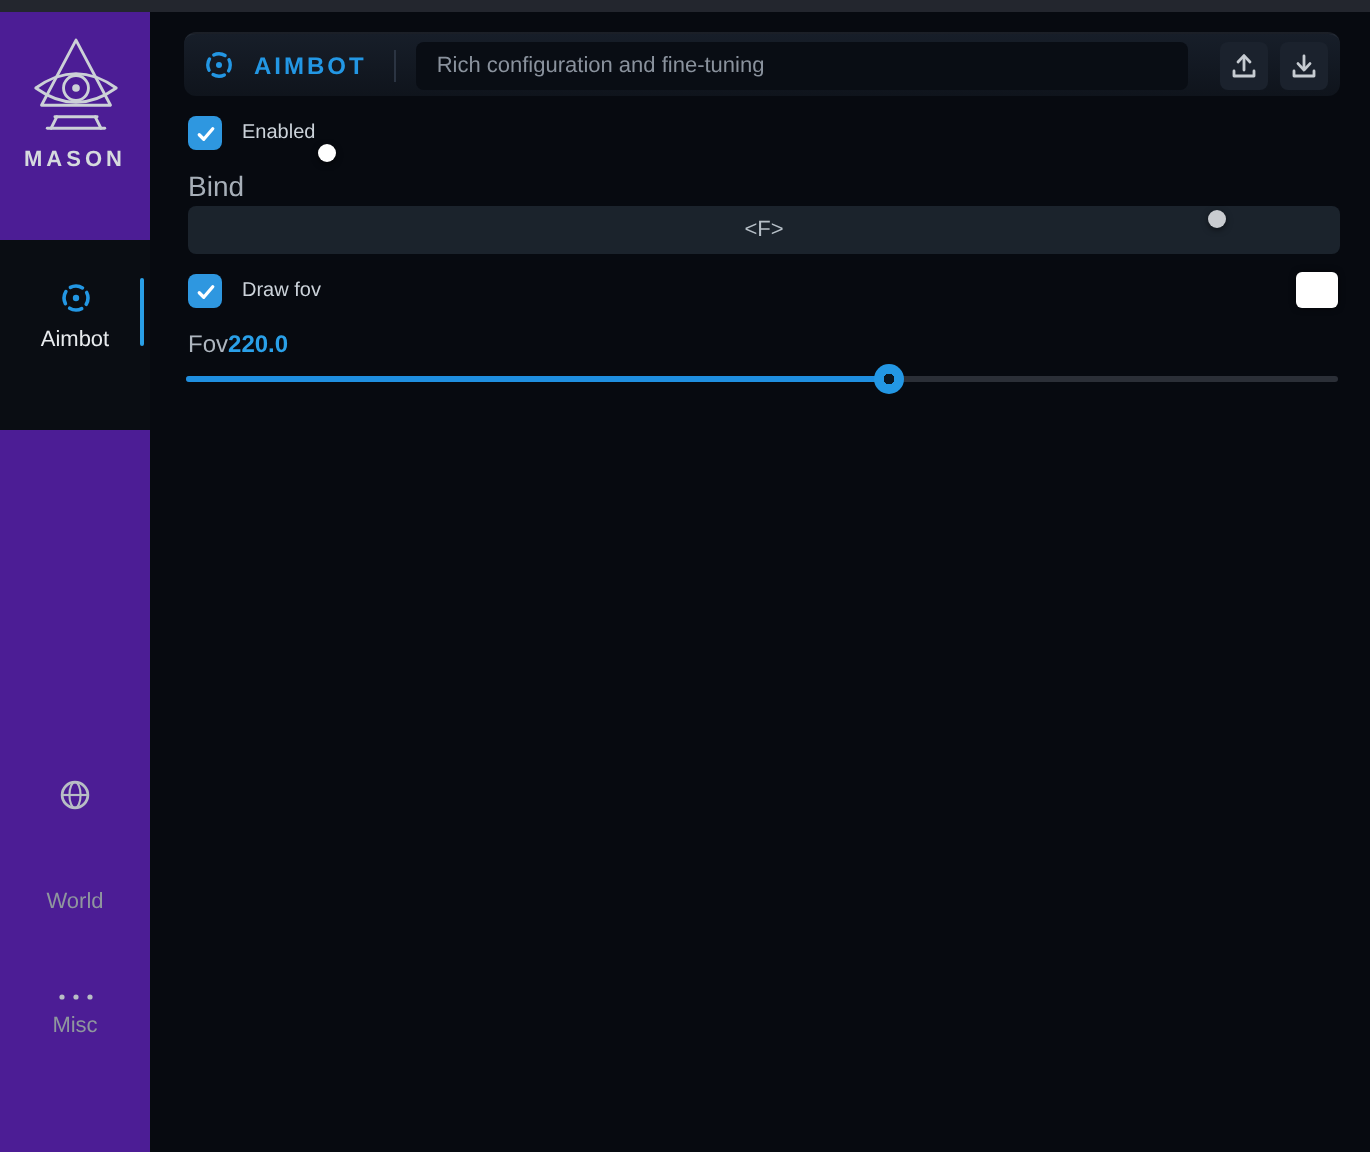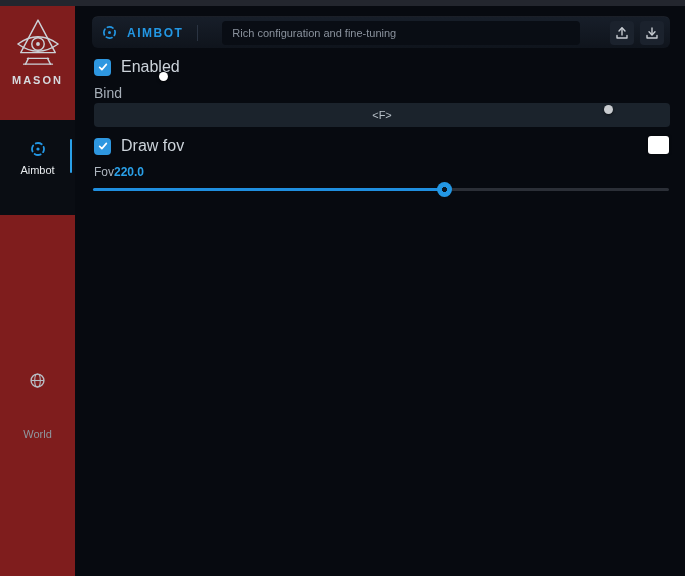--- a/index.html
+++ b/index.html
@@ -4,64 +4,64 @@
 <style>
   * { margin:0; padding:0; box-sizing:border-box; }
   html,body { width:685px; height:576px; background:#070a10; overflow:hidden;
               font-family:"Liberation Sans", sans-serif; }
   .app { position:relative; width:685px; height:576px; background:#070a10; }
 
   
   .titlebar { position:absolute; top:0; left:0; width:685px; height:6px; background:#23262e; }
 
   
-  .sidebar { position:absolute; top:6px; left:0; width:75px; height:570px; background:#7f1d1d; }
+  .sidebar { position:absolute; top:6px; left:0; width:75px; height:570px; background:#4c1d95; }
   .brand { position:absolute; top:12px; left:0; width:75px; display:flex; flex-direction:column;
            align-items:center; gap:4px; }
   .brand svg { display:block; }
   .brand-name { font-size:11px; font-weight:bold; color:#d6dade; letter-spacing:2px; }
 
   .active-block { position:absolute; top:114px; left:0; width:75px; height:95px; background:#0a0d13; }
   .accent-bar { position:absolute; right:3px; top:19px; width:2px; height:34px; background:#2aa0e8;
                 border-radius:2px; }
   .nav-inner { position:absolute; top:21px; left:0; width:75px; display:flex; flex-direction:column;
                align-items:center; gap:7px; }
   .nav-inner .nav-label { color:#e8ebee; }
 
   .nav-item { position:absolute; left:0; width:75px; display:flex; flex-direction:column;
               align-items:center; gap:6px; cursor:pointer; }
   .nav-label { font-size:11px; color:#8f969e; }
   #nav-visuals { top:250px; }
-  #nav-world   { top:367px;gap:40px; }
+  #nav-world   { top:384px;gap:40px; }
   #nav-misc    { top:490px; }
   .nav-icon { color:#b8bec5; }
   .nav-icon-accent { color:#2397e4; }
 
   
   .main { position:absolute; top:6px; left:75px; width:610px; height:570px; background:#070a10; }
 
   .header { position:absolute; left:17px; top:10px; width:578px; height:32px; border-radius:6px;
             background:linear-gradient(180deg,#171e29 0%, #0f141c 100%);
             border-top:1px solid rgba(255,255,255,0.05);
             display:flex; align-items:center; padding:0 6px 0 10px; }
   .header-title { font-size:12px; font-weight:bold; color:#2397e4; letter-spacing:1.5px;
                   margin:0 14px 0 10px; }
   .header-sep { width:1px; height:16px; background:#2b3442; }
-  .header-desc { flex:1; height:24px; margin:0 24px; background:#090d14; border-radius:4px;
+  .header-desc { flex:1; height:24px; margin:0 10px; background:#090d14; border-radius:4px;
                  display:flex; align-items:center; padding-left:10px;
                  font-size:11px; color:#8a929d; }
   .icon-btn { width:24px; height:24px; border-radius:4px; background:#1b222d; color:#c7ccd2;
               display:flex; align-items:center; justify-content:center; margin-left:6px; cursor:pointer; }
 
   .row { position:absolute; left:19px; display:flex; align-items:center; gap:10px; }
   #row-enabled { top:52px; }
   #row-drawfov { top:131px;justify-content:flex-end; }
   .checkbox { width:17px; height:17px; border-radius:4px; background:#2e97e0;
               display:flex; align-items:center; justify-content:center; cursor:pointer; }
-  .check-label { font-size:16px; color:#ccd3da; }
+  .check-label { font-size:10px; color:#ccd3da; }
 
   .bind-label { position:absolute; left:19px; top:79px; font-size:14px; color:#a7afb8; }
   .bind-field { position:absolute; left:19px; top:97px; width:576px; height:24px; background:#1b232c;
                 border-radius:4px; display:flex; align-items:center; justify-content:center;
                 font-size:11px; color:#b6bfc7; cursor:pointer; }
 
   .swatch { position:absolute; left:573px; top:130px; width:21px; height:18px; border-radius:3px;
             box-shadow:0 0 3px rgba(0,0,0,.5); cursor:pointer; }
 
   .fov-label { position:absolute; left:19px; top:159px; font-size:12px; color:#aeb6bf; }
@@ -119,20 +119,28 @@
       <svg class="nav-icon" width="15" height="15" viewBox="0 0 14 14">
         <g fill="none" stroke="currentColor">
           <circle cx="7" cy="7" r="6" stroke-width="1.3"></circle>
           <ellipse cx="7" cy="7" rx="2.6" ry="6" stroke-width="1"></ellipse>
           <line x1="1" y1="7" x2="13" y2="7" stroke-width="1"></line>
         </g>
       </svg>
       <span class="nav-label">World</span>
     </div>
 
+    <div class="nav-item" id="nav-misc">
+      <svg class="nav-icon" width="18" height="5" viewBox="0 0 18 4">
+        <circle cx="2" cy="2" r="1.3" fill="currentColor"></circle>
+        <circle cx="9" cy="2" r="1.3" fill="currentColor"></circle>
+        <circle cx="16" cy="2" r="1.3" fill="currentColor"></circle>
+      </svg>
+      <span class="nav-label">Misc</span>
+    </div>
   </aside>
 
   <main class="main">
 
     <div class="header">
       <svg width="15" height="15" viewBox="0 0 16 16" style="color:#2397e4">
         <circle cx="8" cy="8" r="6" fill="none" stroke="currentColor" stroke-width="1.8" stroke-dasharray="6.3 3.1" stroke-dashoffset="3" stroke-linecap="round"></circle>
         <circle cx="8" cy="8" r="1.6" fill="currentColor"></circle>
       </svg>
       <span class="header-title">AIMBOT</span>

